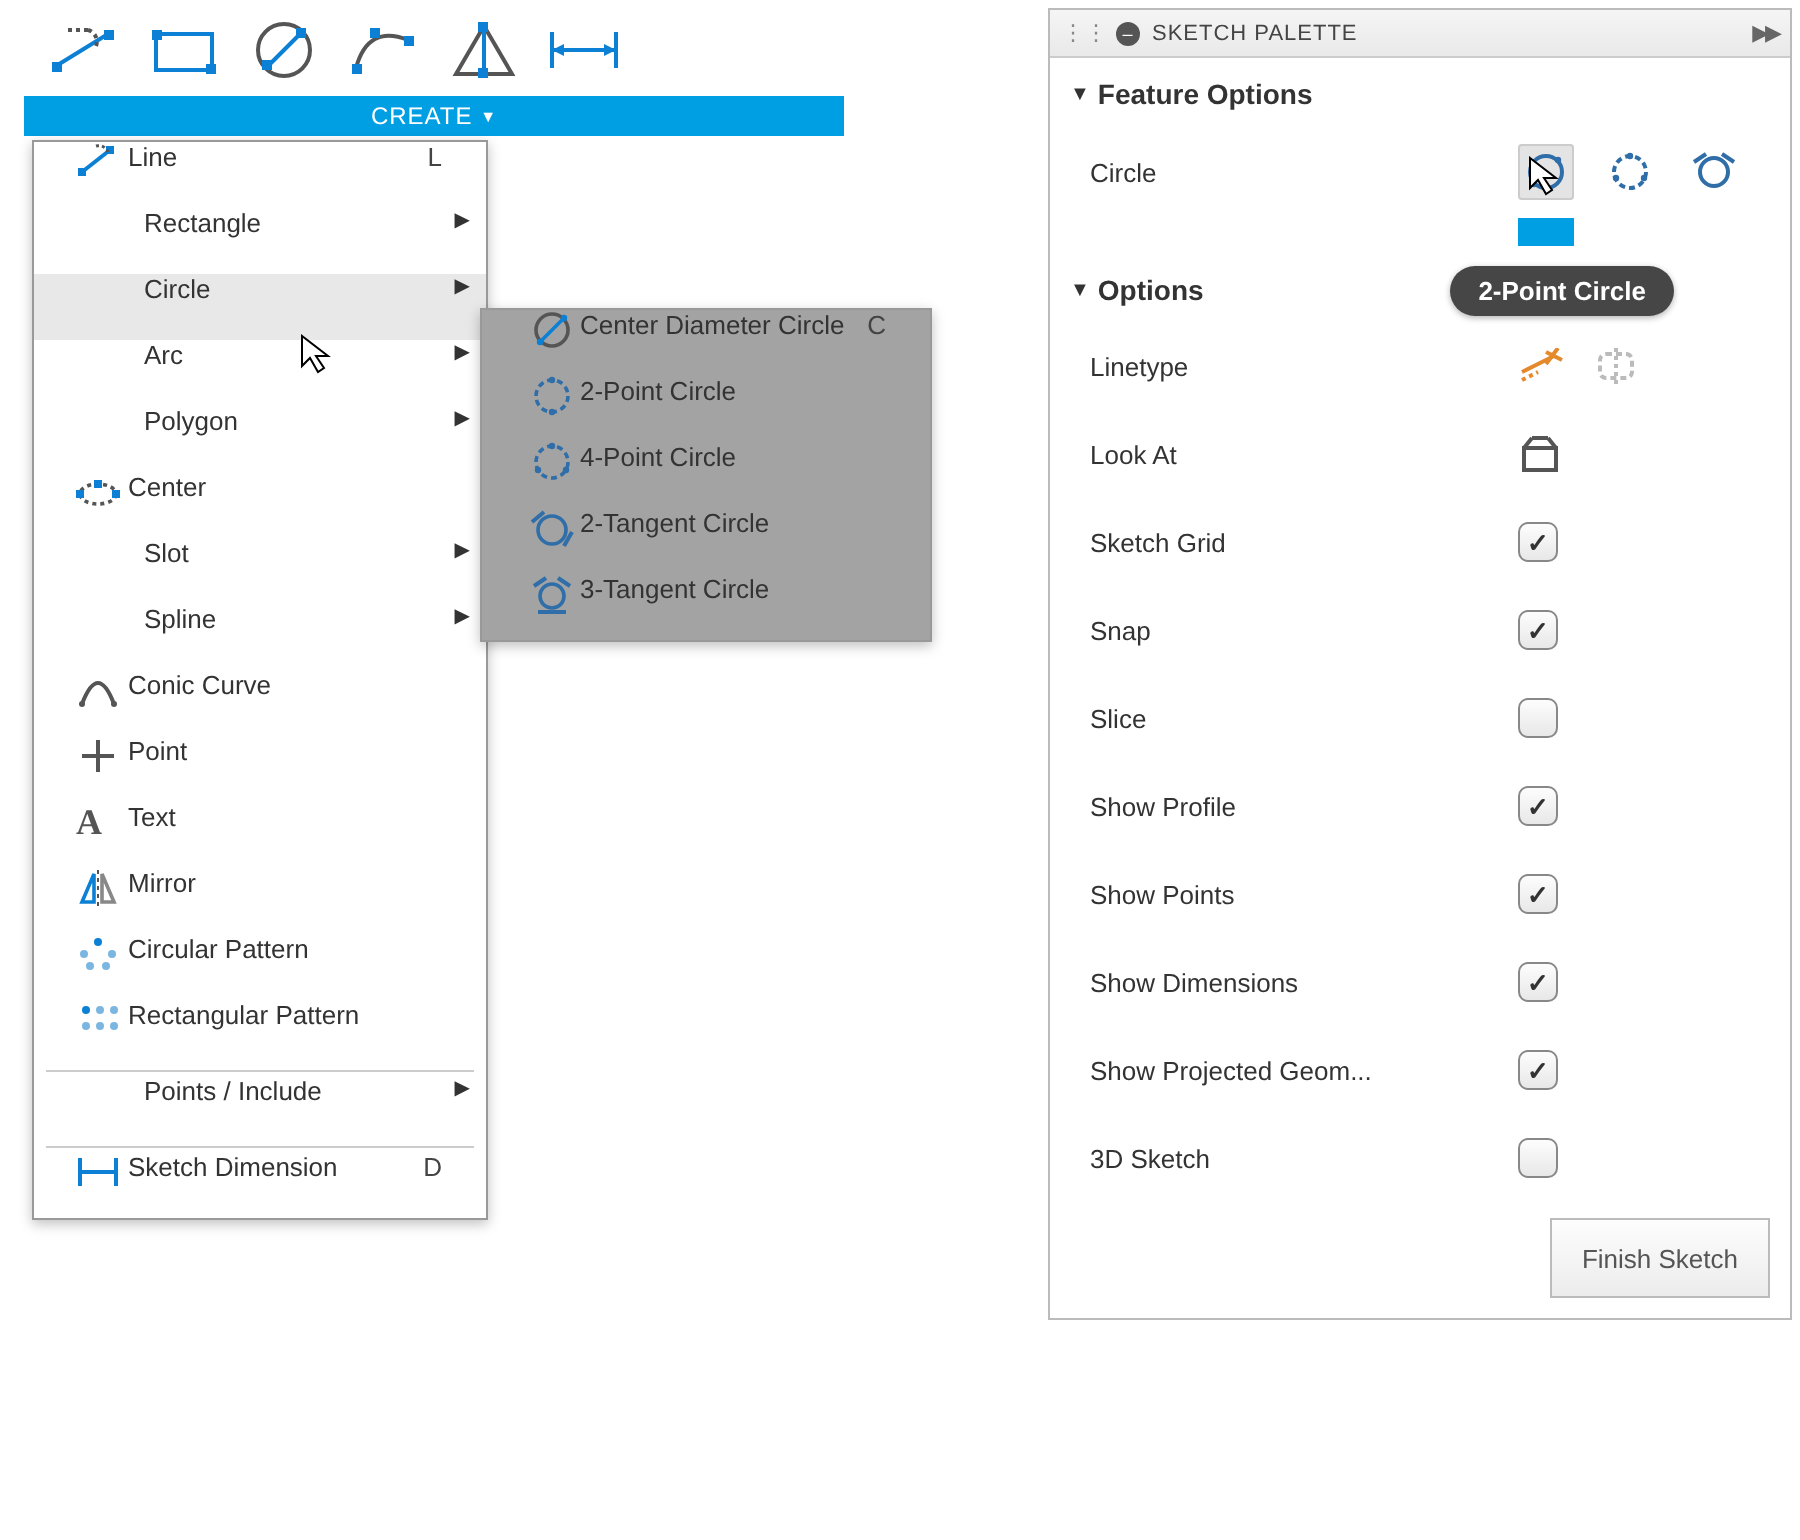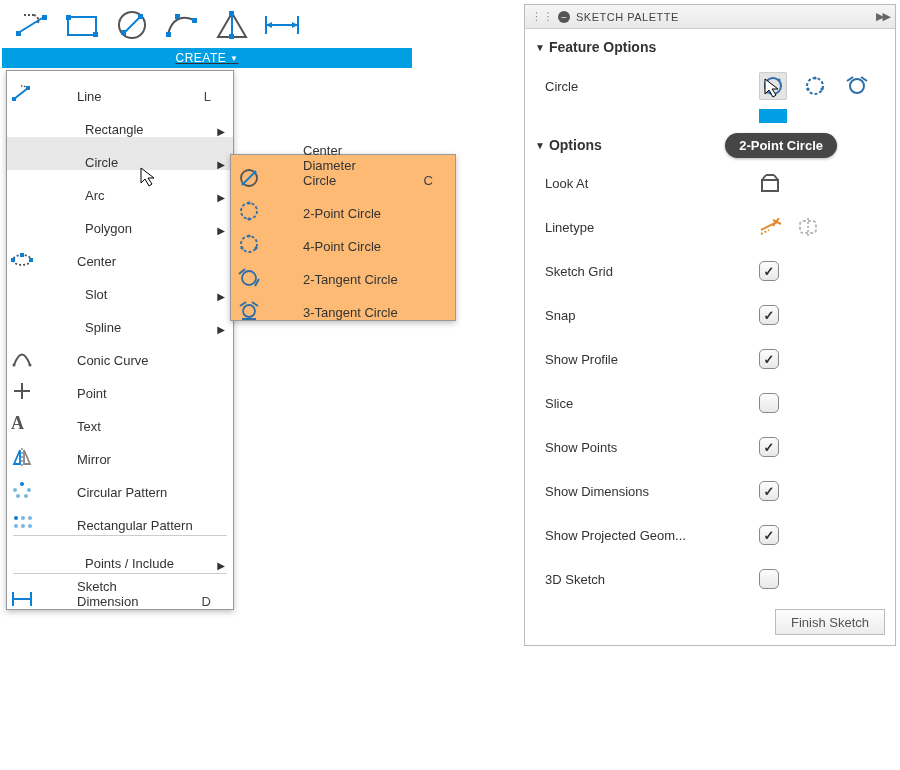--- a/index.html
+++ b/index.html
@@ -11,23 +11,22 @@
     width: 900px;
     height: 770px;
     overflow: hidden;
     color: #333;
   }
   .canvas { position: relative; width: 900px; height: 770px; }
 
   
   .left-panel {
     position: absolute;
-    left: 2px; top: 2px;
+    left: 12px; top: 2px;
     width: 410px;
-    text-decoration: underline;
   }
   .tool-row {
     display: flex;
     gap: 6px;
     padding: 4px 8px 4px 8px;
     align-items: center;
     height: 46px;
   }
   .tool-btn {
     width: 44px;
@@ -53,25 +52,24 @@
     position: absolute;
     left: 4px;
     top: 68px;
     width: 228px;
     background: #fff;
     border: 1px solid #999;
     box-shadow: 0 2px 6px rgba(0,0,0,0.25);
   }
   .menu-item {
     display: flex;
-    align-items: flex-end;
+    align-items: flex-start;
     height: 33px;
-    padding: 0 10px 0 4px;
+    padding: 0 10px 0 21px;
     position: relative;
-    gap: 40px;
   }
   .menu-item.hover { background: #e8e8e8; }
   .menu-item .icon-slot {
     width: 26px;
     display: flex;
     align-items: center;
     justify-content: flex-start;
   }
   .menu-item.indent .icon-slot { width: 26px; }
   .menu-item.indent .label { margin-left: 8px; }
@@ -95,21 +93,21 @@
     pointer-events: none;
     z-index: 5;
   }
 
   
   .submenu {
     position: absolute;
     left: 228px;
     top: 152px;
     width: 226px;
-    background: #fdba74;
+    background: #a3a3a3;
     border: 1px solid #999;
     box-shadow: 0 2px 6px rgba(0,0,0,0.25);
   }
   .submenu .menu-item { height: 33px; }
   .submenu .icon-slot { width: 28px; justify-content: center; }
 
   
   .palette {
     position: absolute;
     right: 4px;
@@ -210,21 +208,21 @@
     color:#333;
   }
   .checkbox.checked::after { content:"✓"; font-weight:bold; }
 
   .linetype-icons { display:flex; gap:14px; align-items:center; }
 
   .finish-btn {
     margin: 8px 10px 10px auto;
     display:block;
     width: 110px;
-    height: 26px;
+    height: 40px;
     background: linear-gradient(#fdfdfd,#ececec);
     border:1px solid #bbb;
     font-size: 13px;
     color:#555;
     cursor:pointer;
   }
 
 </style>
 </head>
 <body>
@@ -538,70 +536,70 @@
     <div class="tooltip">
       <span>2-Point Circle</span>
     </div>
 
     <div class="section-header">
       <span class="tri">▼</span>
       <span>Options</span>
     </div>
 
     <div id="option-rows">
-        <div class="opt-row">
-          <span class="label">Look At</span>
-          <div class="ctrl">
-            <svg width="22" height="20">
-              <rect x="3" y="7" width="16" height="11" fill="none" stroke="#555" stroke-width="2"></rect>
-              <line x1="3" y1="7" x2="7" y2="2" stroke="#555" stroke-width="2"></line>
-              <line x1="19" y1="7" x2="15" y2="2" stroke="#555" stroke-width="2"></line>
-              <line x1="7" y1="2" x2="15" y2="2" stroke="#555" stroke-width="2"></line>
-            </svg>
-          </div>
-        </div>
         <div class="opt-row">
           <span class="label">Linetype</span>
           <div class="ctrl">
             <div class="linetype-icons">
               <svg width="24" height="18">
                 <line x1="2" y1="12" x2="18" y2="4" stroke="#e58a2c" stroke-width="2"></line>
                 <line x1="14" y1="2" x2="22" y2="6" stroke="#e58a2c" stroke-width="2"></line>
                 <line x1="14" y1="8" x2="20" y2="0" stroke="#e58a2c" stroke-width="2"></line>
                 <line x1="2" y1="16" x2="10" y2="12" stroke="#e58a2c" stroke-width="2" stroke-dasharray="2 2"></line>
               </svg>
               <svg width="22" height="18">
                 <rect x="3" y="3" width="16" height="12" rx="3" fill="none" stroke="#bbb" stroke-width="2" stroke-dasharray="3 2"></rect>
                 <line x1="11" y1="0" x2="11" y2="18" stroke="#bbb" stroke-width="2" stroke-dasharray="2 2"></line>
               </svg>
             </div>
           </div>
         </div>
         <div class="opt-row">
+          <span class="label">Look At</span>
+          <div class="ctrl">
+            <svg width="22" height="20">
+              <rect x="3" y="7" width="16" height="11" fill="none" stroke="#555" stroke-width="2"></rect>
+              <line x1="3" y1="7" x2="7" y2="2" stroke="#555" stroke-width="2"></line>
+              <line x1="19" y1="7" x2="15" y2="2" stroke="#555" stroke-width="2"></line>
+              <line x1="7" y1="2" x2="15" y2="2" stroke="#555" stroke-width="2"></line>
+            </svg>
+          </div>
+        </div>
+        <div class="opt-row">
           <span class="label">Sketch Grid</span>
           <div class="ctrl">
             <div class="checkbox checked"></div>
           </div>
         </div>
         <div class="opt-row">
           <span class="label">Snap</span>
           <div class="ctrl">
             <div class="checkbox checked"></div>
           </div>
         </div>
         <div class="opt-row">
+          <span class="label">Slice</span>
+          <div class="ctrl">
+            <div class="checkbox"></div>
+          </div>
+        </div>
+        <div class="opt-row">
           <span class="label">Show Profile</span>
           <div class="ctrl">
             <div class="checkbox checked"></div>
-          </div>
-        </div>
-        <div class="opt-row">
-          <span class="label">Slice</span>
-          <div class="ctrl">
-            <div class="checkbox"></div>
           </div>
         </div>
         <div class="opt-row">
           <span class="label">Show Points</span>
           <div class="ctrl">
             <div class="checkbox checked"></div>
           </div>
         </div>
         <div class="opt-row">
           <span class="label">Show Dimensions</span>

